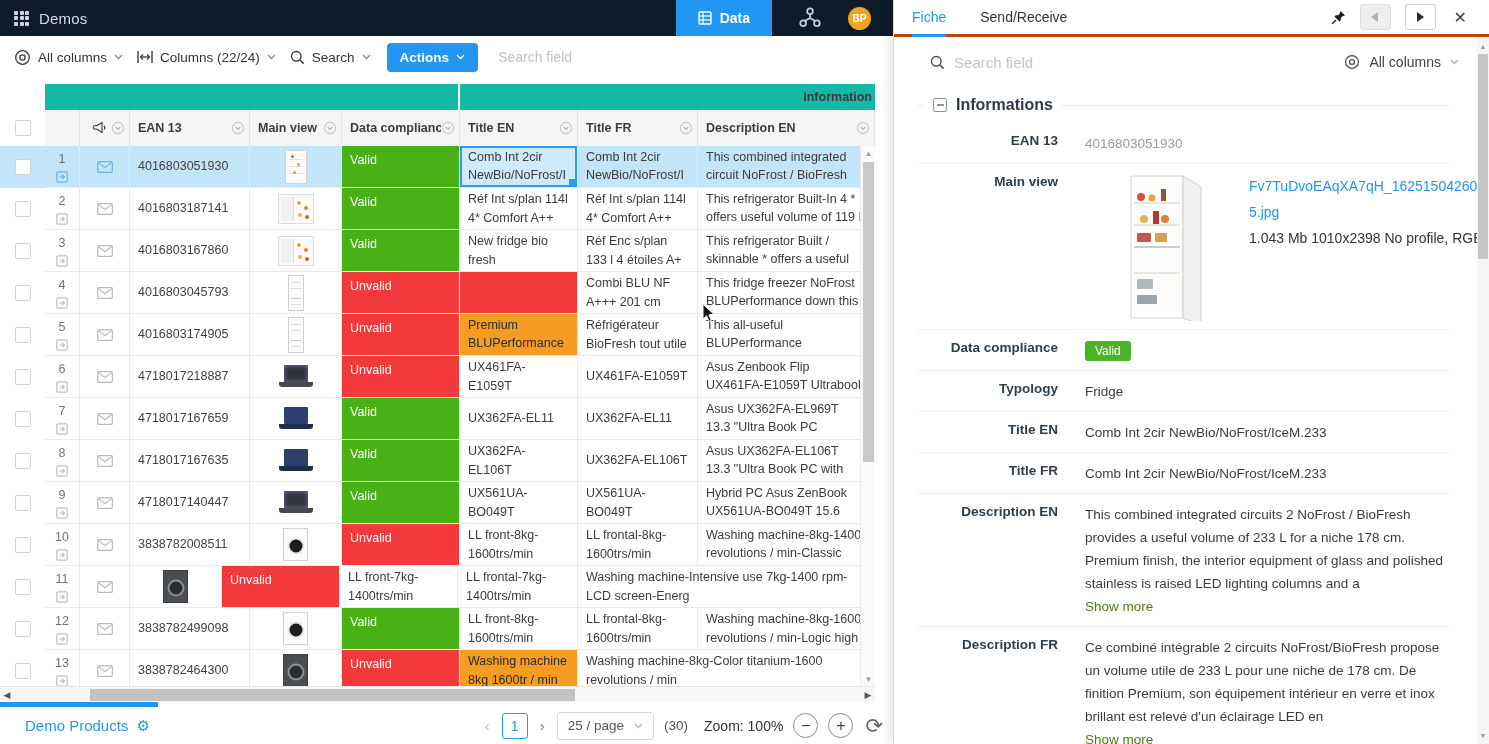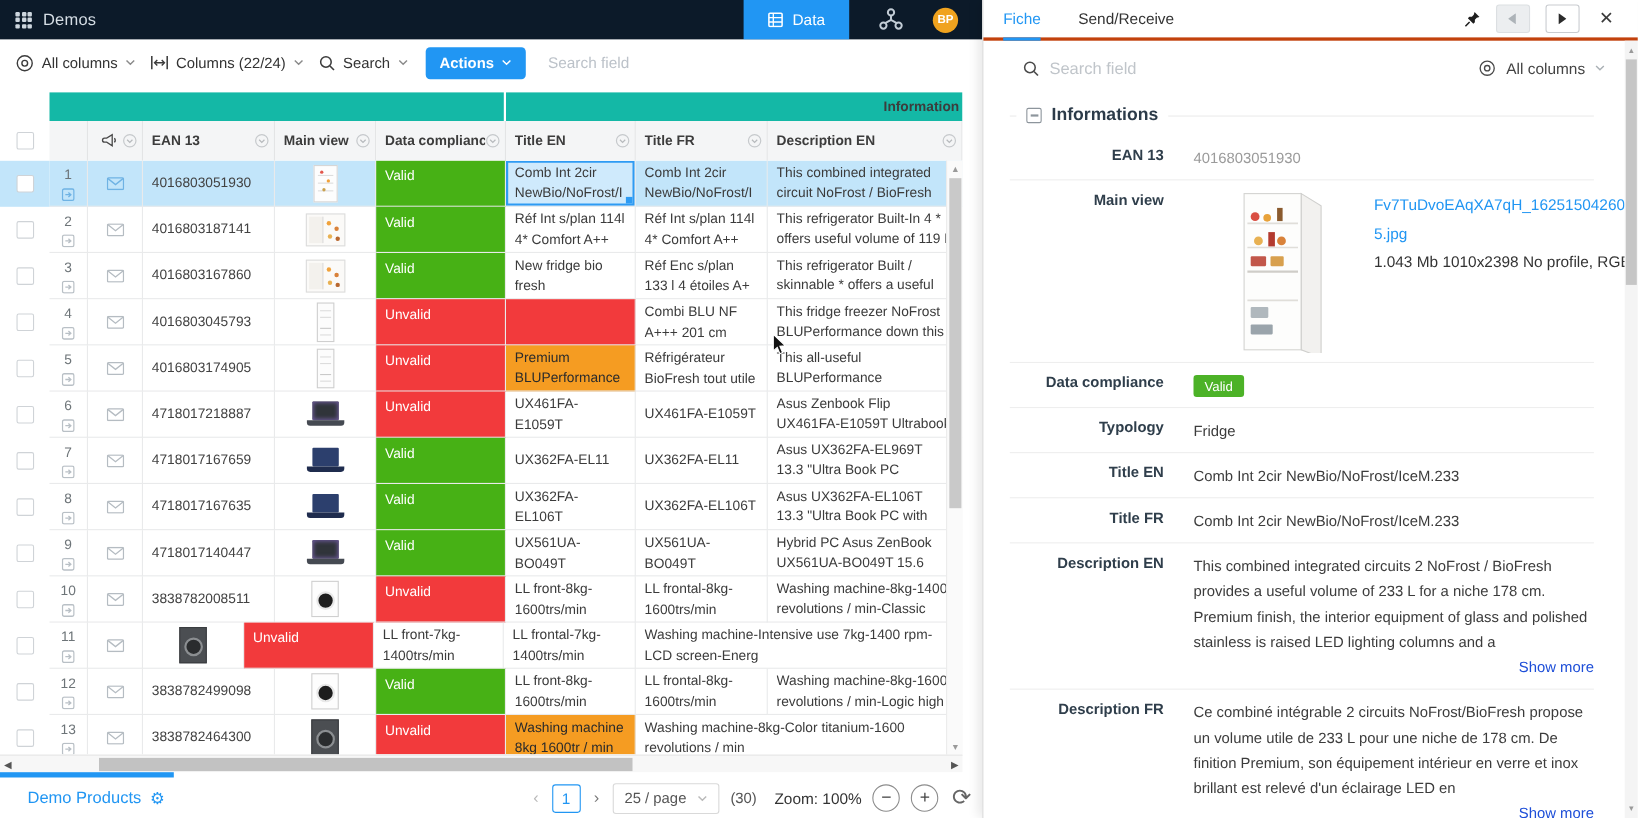--- a/index.html
+++ b/index.html
@@ -9,21 +9,21 @@
 
   
   .topbar { position:absolute; left:0; top:0; width:893px; height:36px; background:#0c1a29;
     display:flex; align-items:center; }
   .gridicon { width:15px; height:15px; margin-left:14px; display:grid;
     grid-template-columns:repeat(3,4px); grid-template-rows:repeat(3,4px); gap:1.5px; }
   .gridicon span { background:#cdd6de; border-radius:1px; }
   .app-title { color:#d5dde4; font-size:15px; margin-left:10px; letter-spacing:.2px; }
   .top-right { margin-left:auto; display:flex; align-items:center; height:100%; }
   .data-tab { height:36px; background:#2196f3; color:#fff; display:flex; align-items:center;
-    gap:8px; padding:0 22px; font-size:14px; font-weight:normal; }
+    gap:8px; padding:0 22px; font-size:14px; font-weight:bold; }
   .net-icon { margin:0 26px 0 26px; }
   .avatar { width:23px; height:23px; border-radius:50%; background:#f0a31f; color:#fff;
     font-size:10.5px; font-weight:bold; display:flex; align-items:center; justify-content:center;
     margin-right:22px; }
 
   
   .toolbar { position:absolute; left:0; top:36px; width:893px; height:42px; background:#fff;
     display:flex; align-items:center; font-size:13.5px; color:#333; }
   .tool-item { display:flex; align-items:center; gap:7px; margin-left:14px; cursor:pointer; }
   .chev { width:9px; height:6px; }
@@ -182,21 +182,21 @@
   .flabel { width:140px; flex:none; text-align:right; font-weight:bold; color:#2f3e4b; font-size:13.5px;
     padding-top:1px; }
   .fvalue { margin-left:27px; font-size:13.5px; color:#3c3c3c; line-height:23px; flex:1; }
   .fvalue.grey { color:#9b9b9b; }
   .badge { display:inline-block; background:#4cb227; color:#fff; font-size:12px; padding:3px 10px;
     border-radius:3px; line-height:1.2; }
   .mv-wrap { display:flex; margin-left:27px; }
   .mv-img { margin-left:40px; flex:none; }
   .mv-meta { margin-left:42px; width:242px; font-size:14px; line-height:26px; color:#333; }
   .mv-link { color:#2196f3; word-break:break-all; }
-  .showmore { color:#1d4ed8;text-align:right; }
+  .showmore { color:#4d7c0f; }
   .descval { width:392px; }
 
   
   .cursor { position:absolute; left:702px; top:303px; z-index:50; pointer-events:none; }
 
   svg { display:block; }
 </style>
 </head>
 <body>
 

